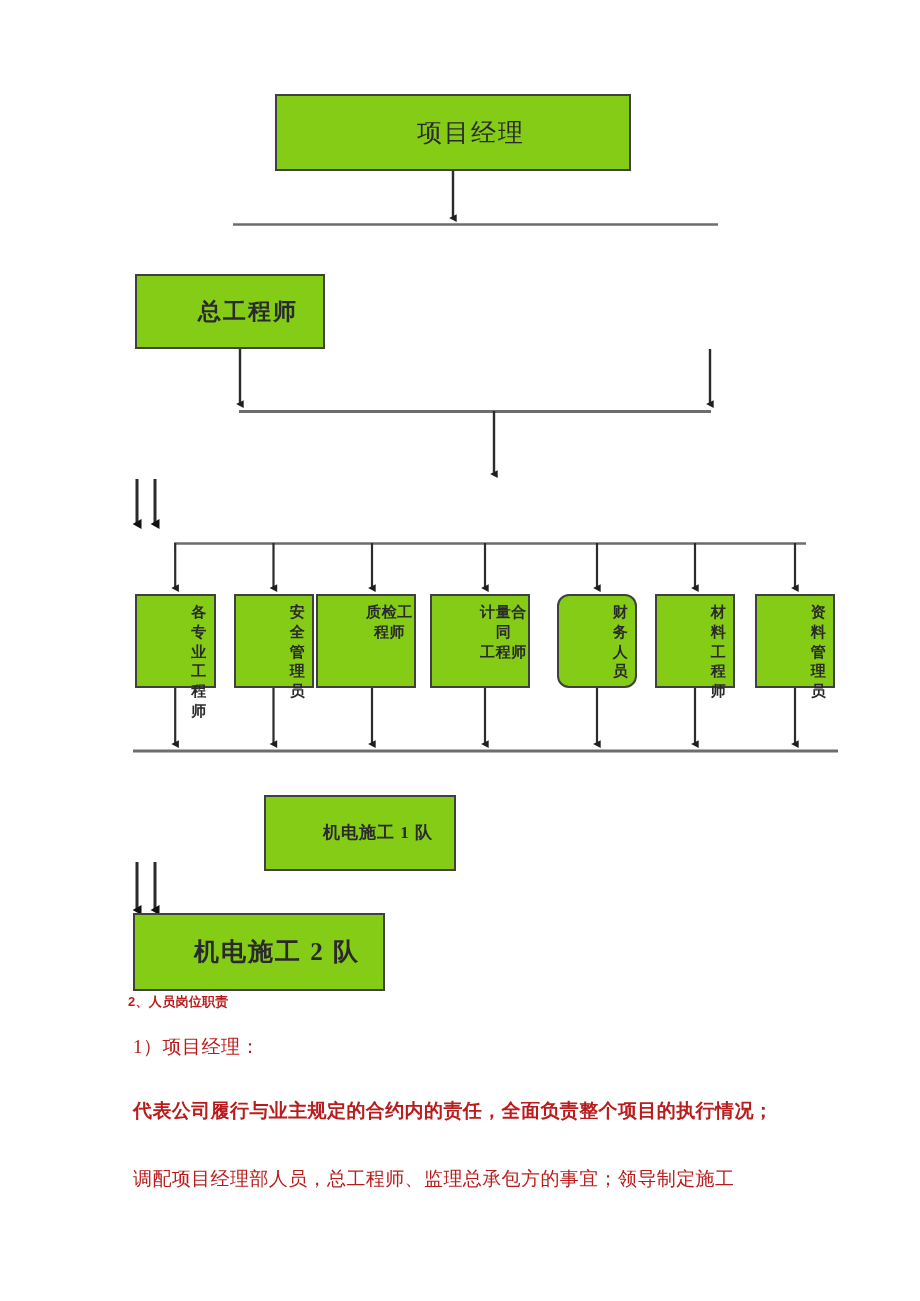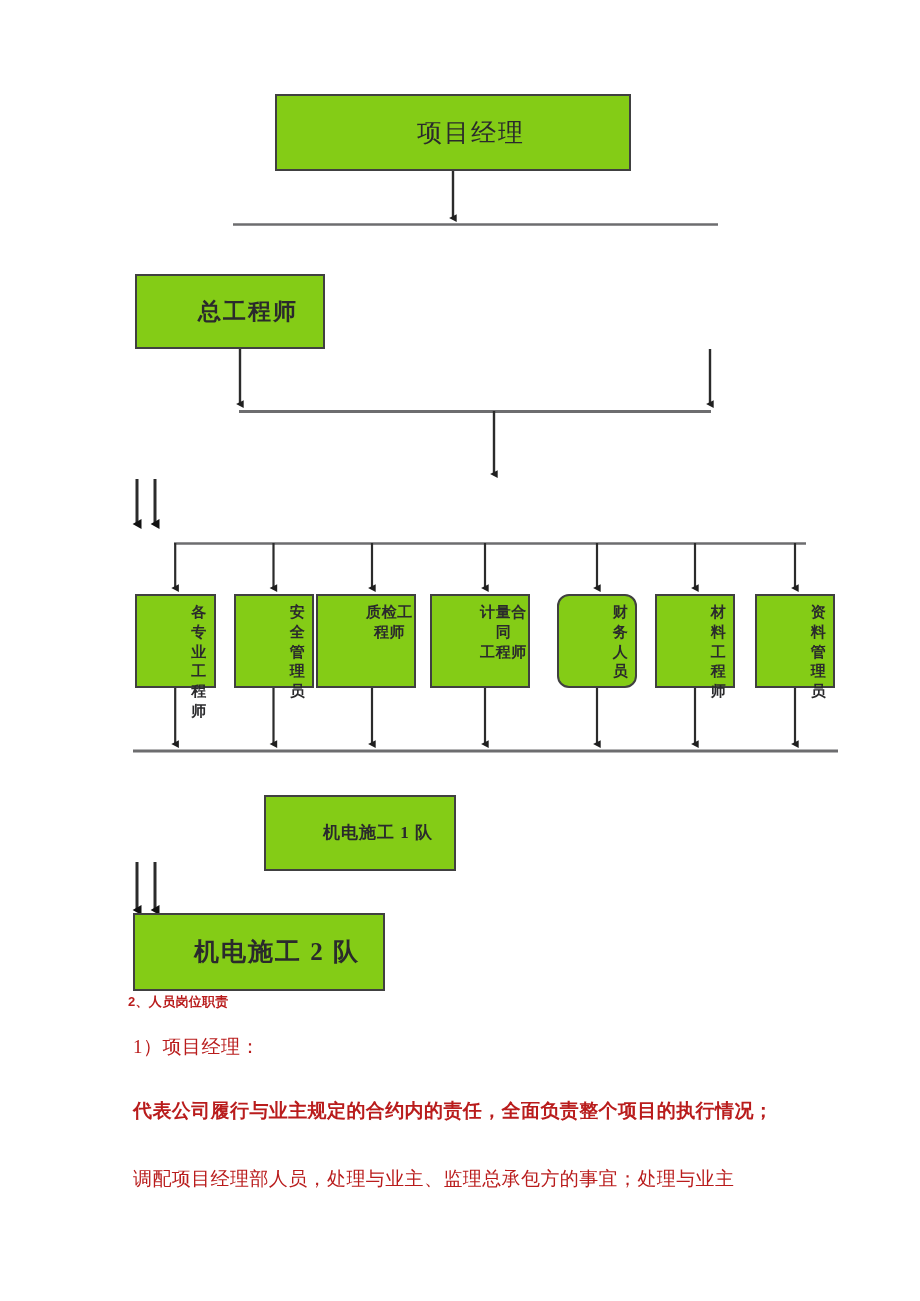--- a/index.html
+++ b/index.html
@@ -272,16 +272,16 @@
     <span class="node-label">机电施工 2 队</span>
   </div>
 
   <div id="body-text">
     <div class="text-line" id="heading-duties">2、人员岗位职责</div>
 
     <div class="text-line" id="item-project-manager">1）项目经理：</div>
 
     <div class="text-line" id="para-1">代表公司履行与业主规定的合约内的责任，全面负责整个项目的执行情况；</div>
 
-    <div class="text-line" id="para-2">调配项目经理部人员，处理与业主、监理总承包方的事宜；处理与业主</div>
+    <div class="text-line" id="para-2">调配项目经理部人员，总工程师、监理总承包方的事宜；领导制定施工</div>
   </div>
 
 </div>
 
 </body></html>

